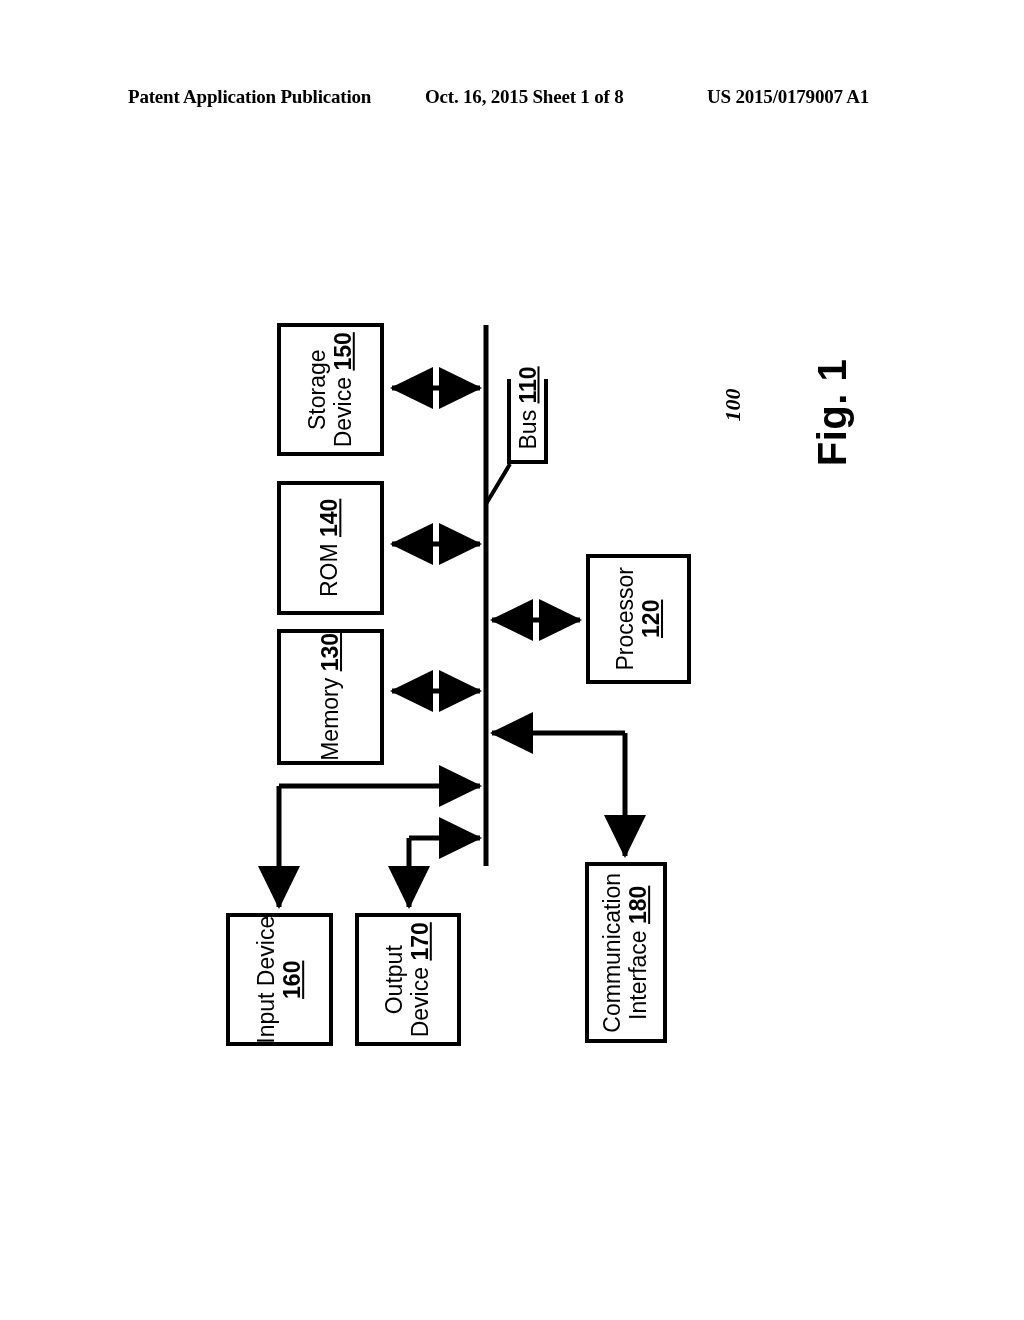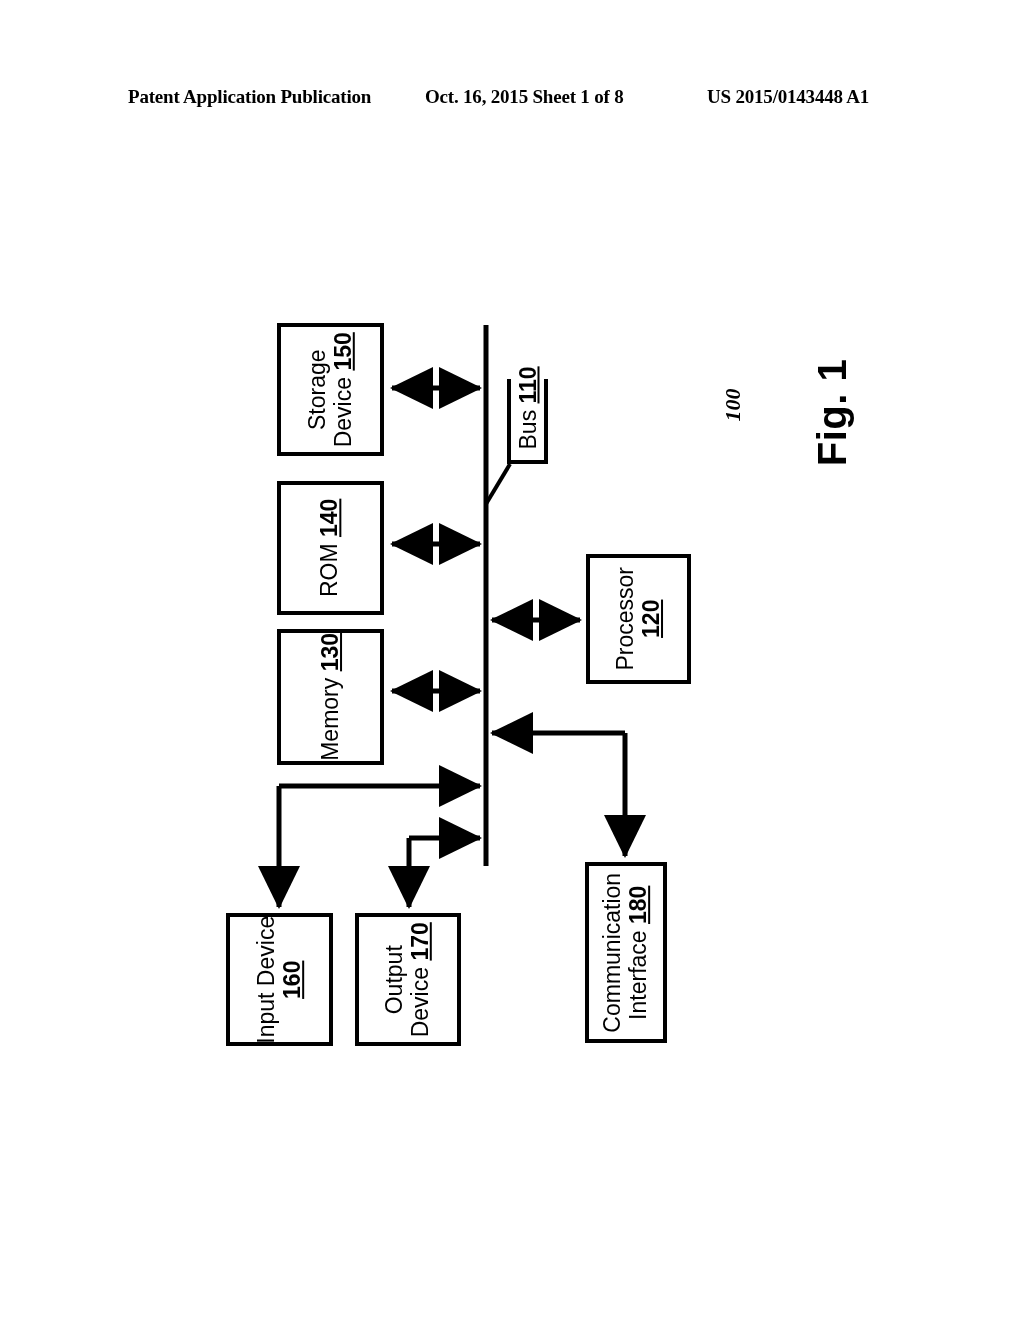--- a/index.html
+++ b/index.html
@@ -129,21 +129,21 @@
     letter-spacing: 0.5px;
     white-space: nowrap;
   }
 </style>
 </head>
 <body>
 
 <div class="page-header">
   <span class="hdr-left">Patent Application Publication</span>
   <span class="hdr-center">Oct. 16, 2015  Sheet 1 of 8</span>
-  <span class="hdr-right">US 2015/0143448 A1</span>
+  <span class="hdr-right">US 2015/0179007 A1</span>
 </div>
 
 <div class="diagram">
 
   <svg width="1024" height="1320" viewBox="0 0 1024 1320">
     <defs>
       <marker id="ah" markerWidth="9" markerHeight="9" refX="8.2" refY="4.5" orient="auto" markerUnits="strokeWidth">
         <path d="M0,0.3 L8.6,4.5 L0,8.7 Z" fill="#000"></path>
       </marker>
       <marker id="ah-start" markerWidth="9" markerHeight="9" refX="0.8" refY="4.5" orient="auto" markerUnits="strokeWidth">

